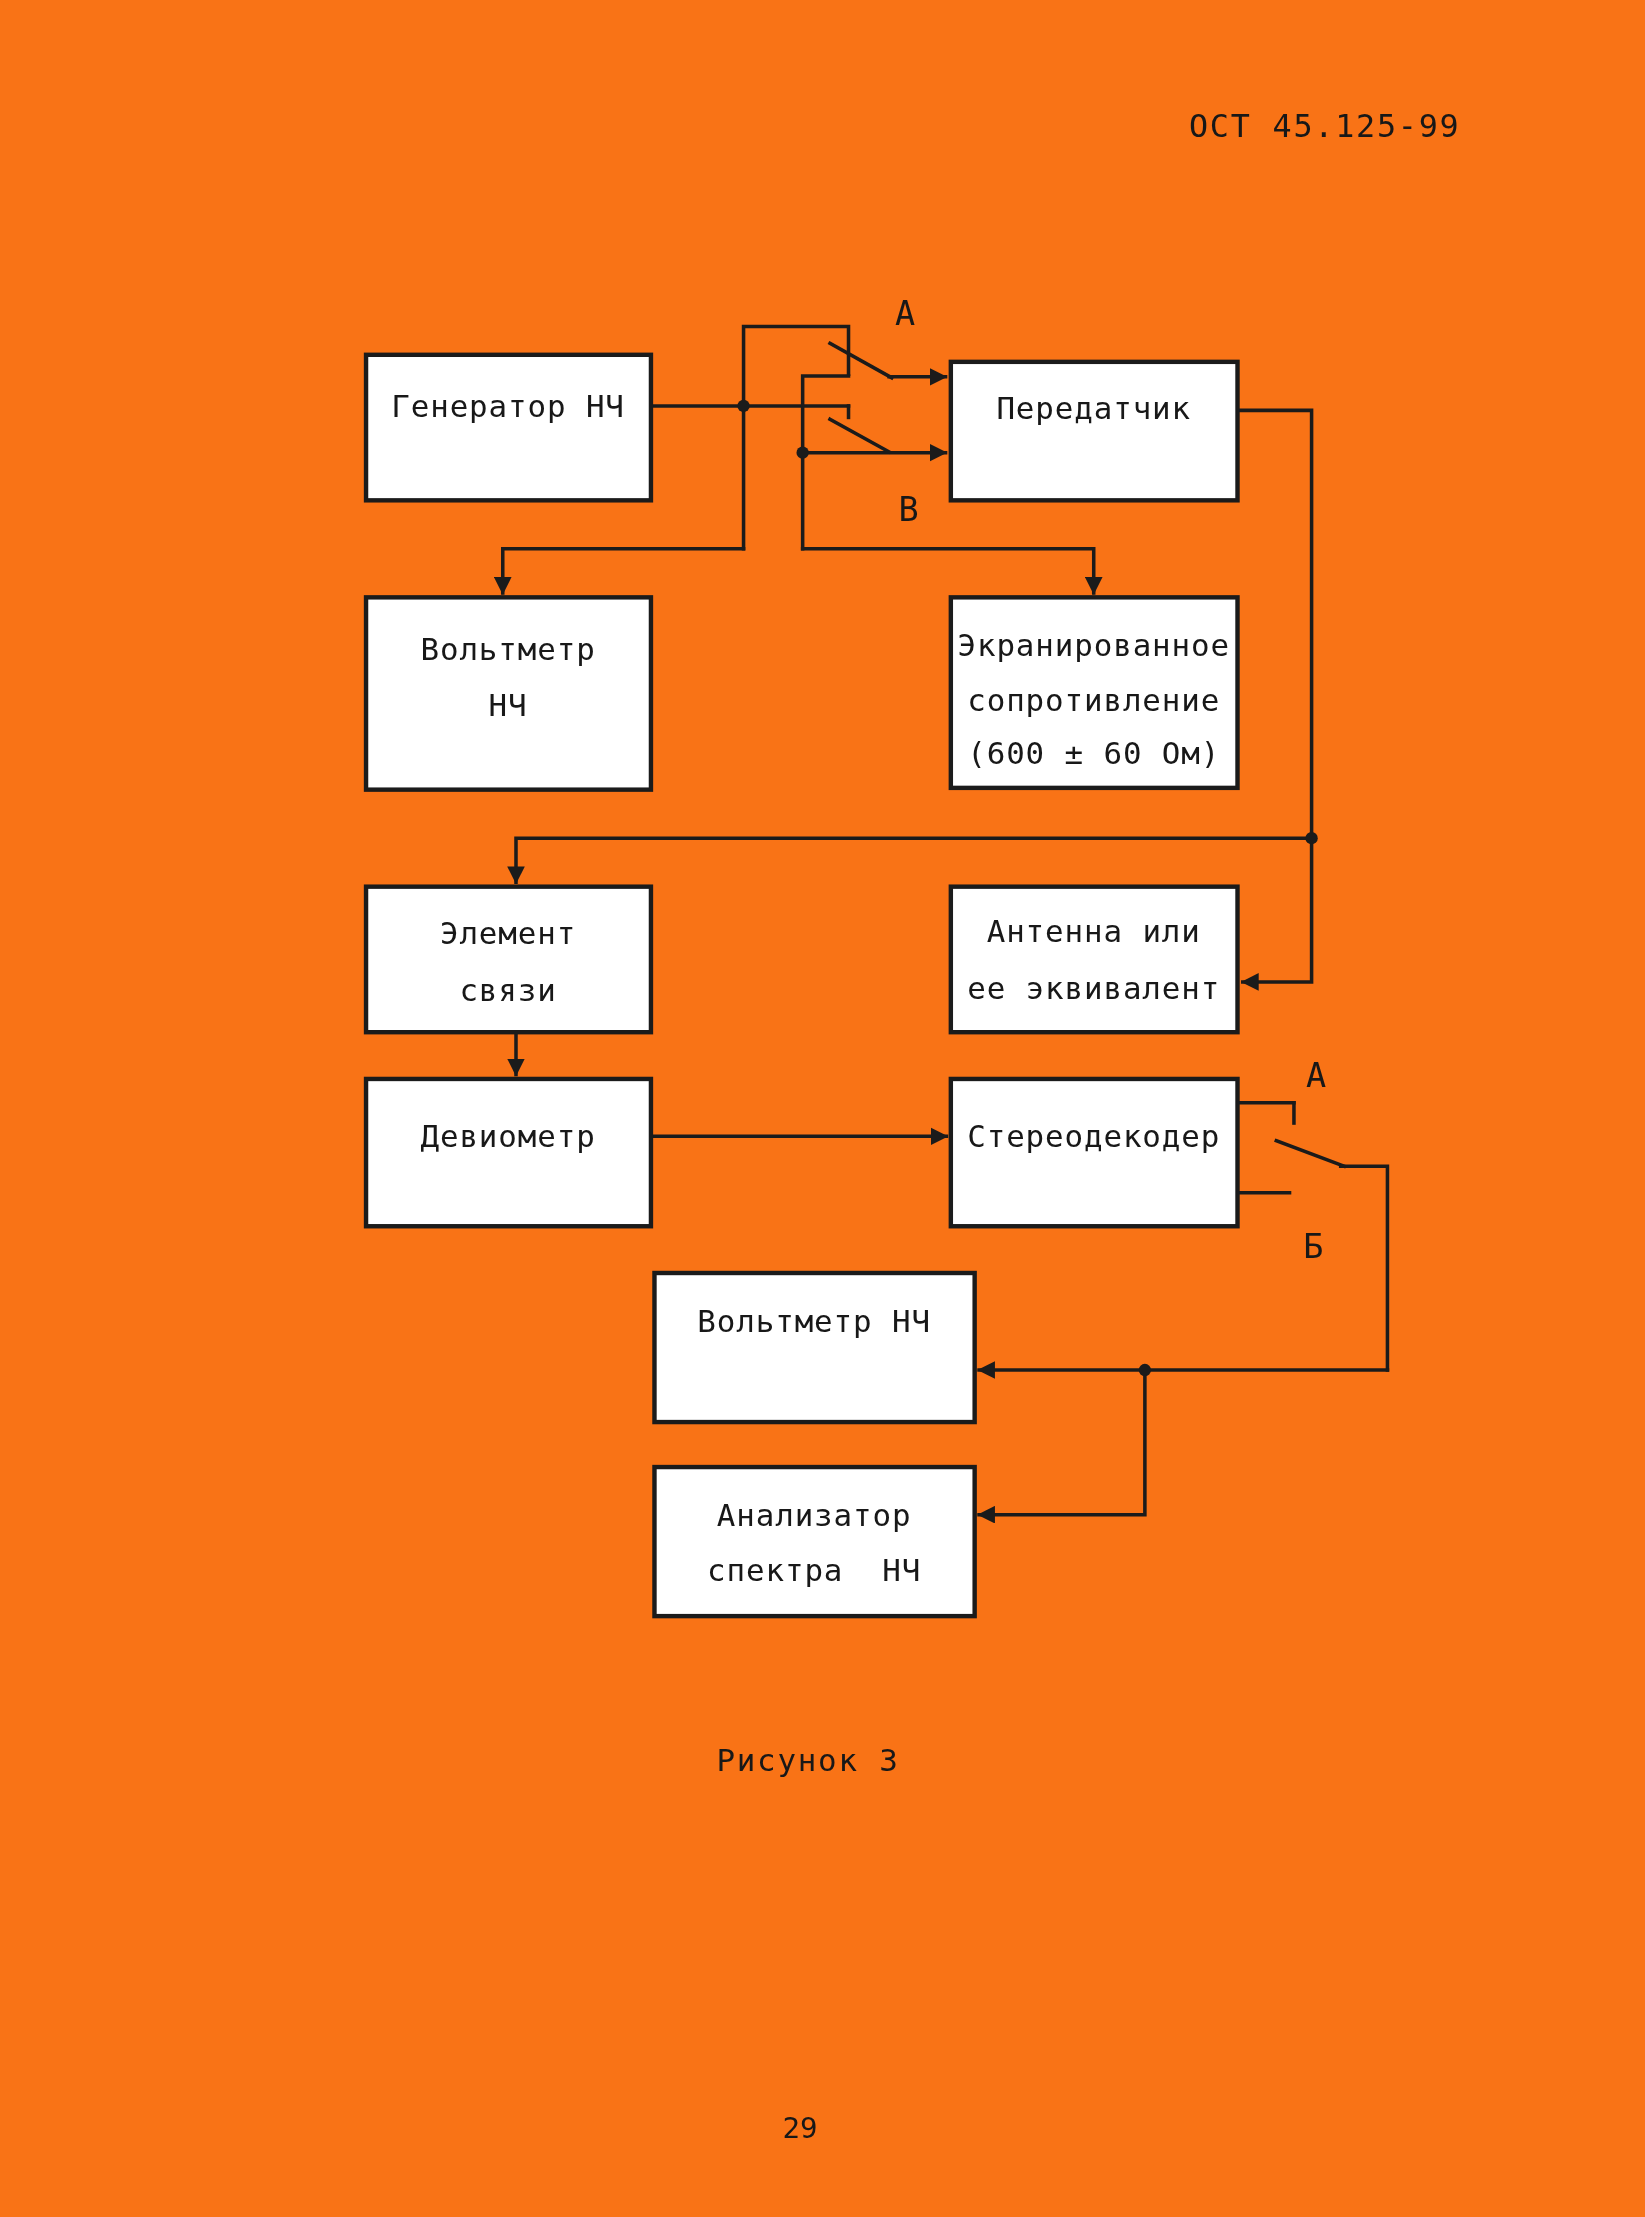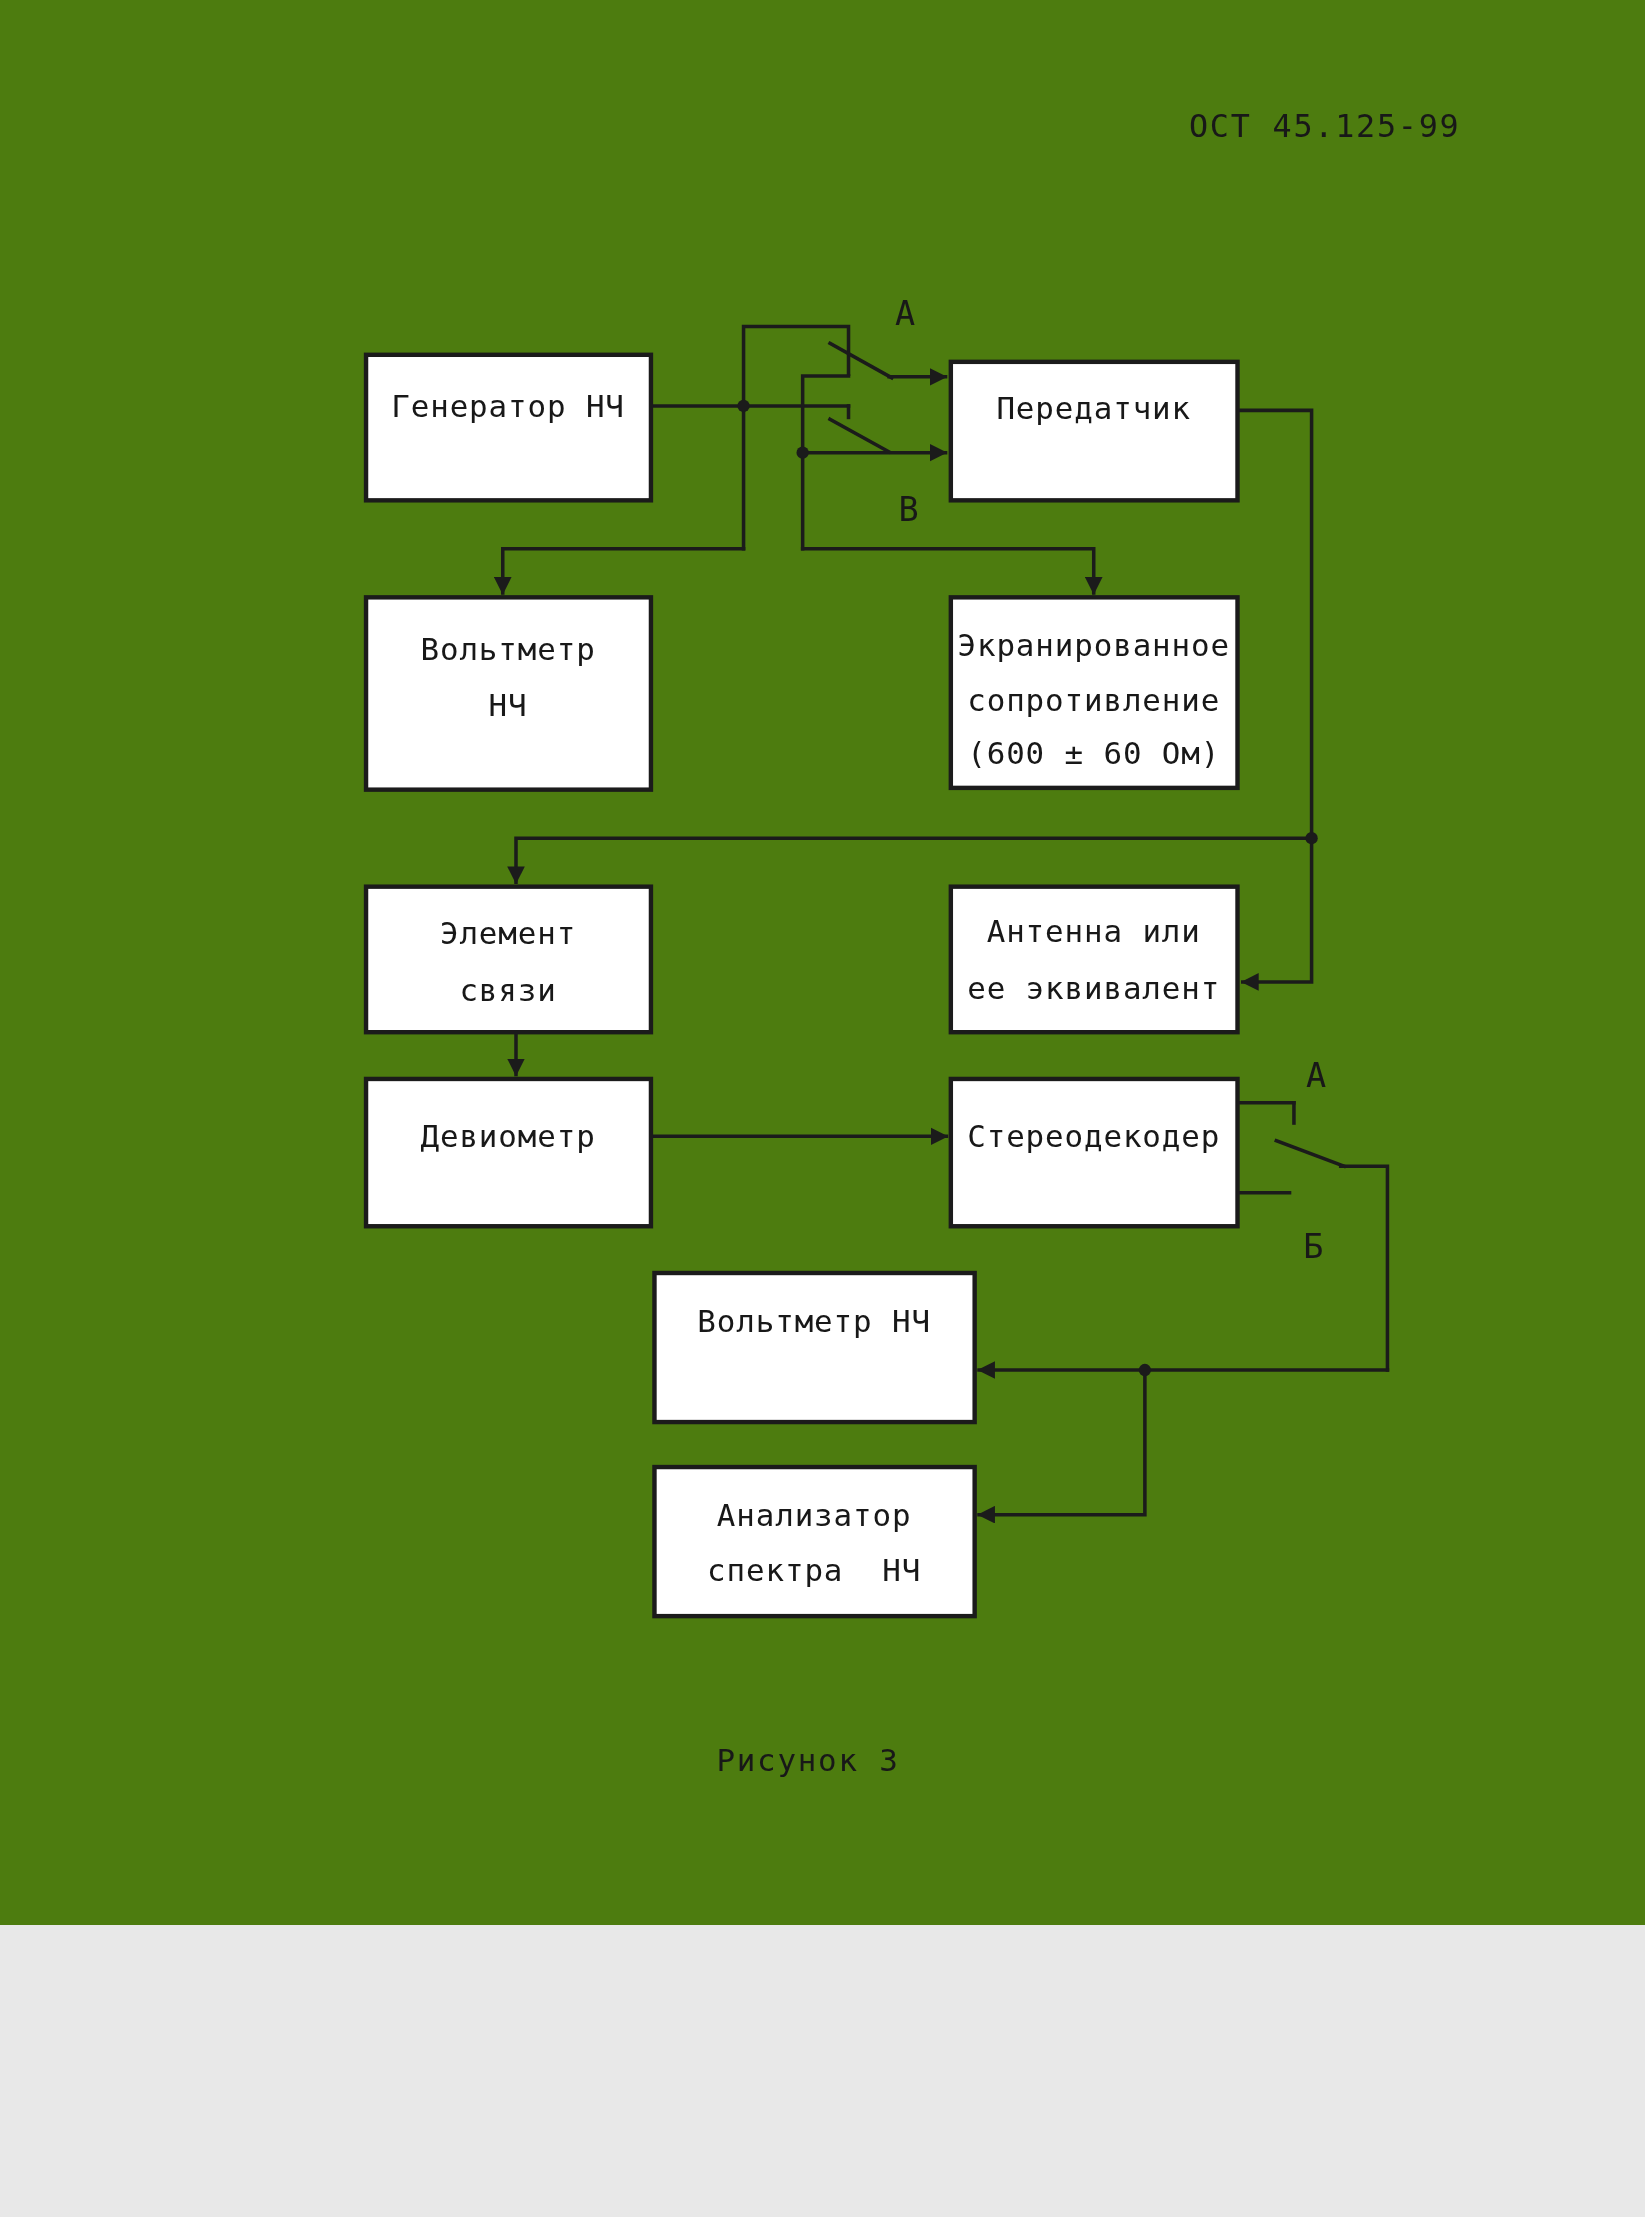--- a/index.html
+++ b/index.html
@@ -1,20 +1,20 @@
 <!DOCTYPE html>
 <html style="font-size:14px"><head>
 <meta charset="utf-8">
 <style>
   html,body{margin:0;padding:0;background:#e8e8e8;}
   .page{
     position:relative;
-    width:1645px;height:1925px;
+    width:1645px;height:2217px;
     margin:0 auto;
-    background:#4d7c0f;
+    background:#f97316;
     overflow:hidden;
   }
   svg{position:absolute;left:0;top:0;}
   svg text{
     font-family:"DejaVu Sans Mono","Liberation Mono",monospace;
     fill:#181818;
     white-space:pre;
   }
   .boxlbl{font-size:35px;text-anchor:middle;letter-spacing:1px;}
   .swlbl{font-size:38px;text-anchor:middle;}

